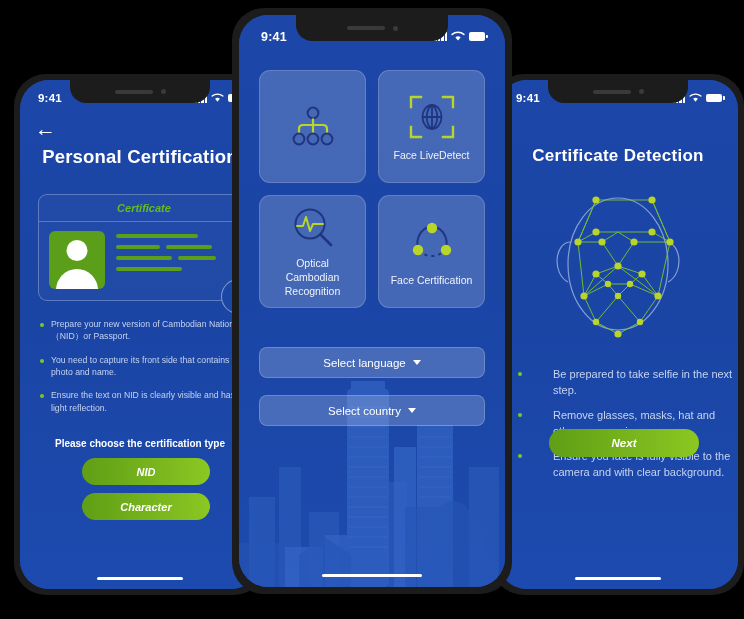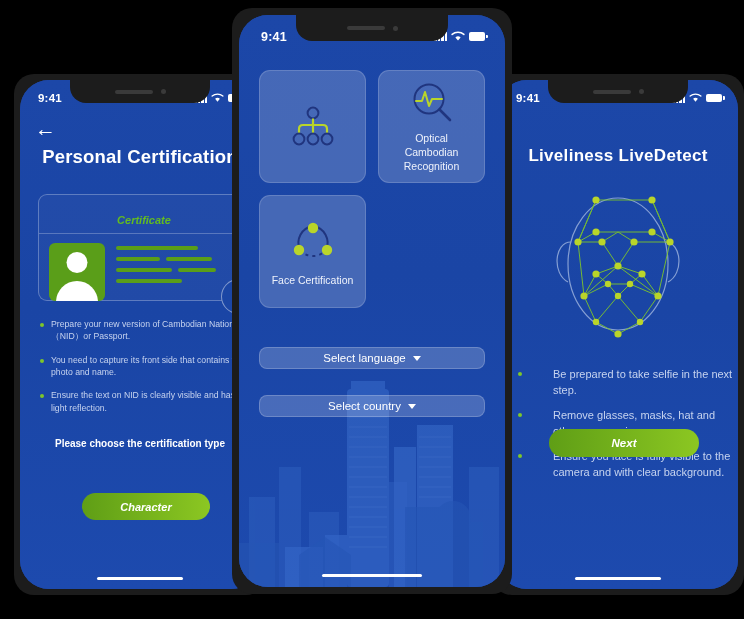--- a/index.html
+++ b/index.html
@@ -5,21 +5,21 @@
   * { box-sizing: border-box; margin: 0; padding: 0; }
   html, body {
     width: 744px; height: 619px;
     background: #000000;
     font-family: "Liberation Sans", sans-serif;
     overflow: hidden;
   }
   .stage { position: relative; width: 744px; height: 619px; background: #000; }
 
   
-  .phone { position: absolute; border-radius: 20px; background: #1c1c1c; }
+  .phone { position: absolute; border-radius: 32px; background: #1c1c1c; }
   .phone.left   { left: 14px;  top: 74px;  width: 252px; height: 521px; z-index: 1; }
   .phone.right  { left: 492px; top: 74px;  width: 252px; height: 521px; z-index: 1; }
   .phone.middle { left: 232px; top: 8px;   width: 280px; height: 586px; z-index: 5; }
 
   .screen {
     position: absolute; inset: 6px; border-radius: 29px; overflow: hidden;
     background: #1b46a5;
   }
   .phone.middle .screen { inset: 7px; border-radius: 29px; }
 
@@ -74,21 +74,20 @@
   }
   .cert-card {
     position:absolute; left:18px; top:114px; width:212px; height:107px;
     border:1px solid rgba(255,255,255,.28); border-radius:9px; z-index:12;
     background: rgba(255,255,255,.03);
   }
   .cert-title {
     height:27px; display:flex; align-items:center; justify-content:center;
     color:#63bb21; font-style:italic; font-weight:bold; font-size:11px;
     border-bottom:1px solid rgba(255,255,255,.25);
-    margin-top:12px;
   }
   .cert-body { display:flex; padding:9px 10px; gap:11px; }
   .cert-photo {
     width:56px; height:58px; border-radius:6px; background:#5a9e19;
     position:relative; overflow:hidden; flex:0 0 auto;
   }
   .cert-photo .head {
     position:absolute; left:50%; top:9px; transform:translateX(-50%);
     width:21px; height:21px; border-radius:50%; background:#fff;
   }
@@ -133,21 +132,21 @@
   }
   .card {
     background: rgba(255,255,255,.19); border:1px solid rgba(255,255,255,.16);
     border-radius:11px; height:113px; display:flex; flex-direction:column;
     align-items:center; justify-content:center; padding:8px; cursor:pointer;
   }
   .card .ico { height:52px; display:flex; align-items:center; justify-content:center; }
   .card .lbl { color:#eef2fb; font-size:10.5px; text-align:center; line-height:1.32; margin-top:6px; }
 
   .select-box {
-    position:absolute; left:20px; right:20px; height:22px; z-index:12;
+    position:absolute; left:20px; right:20px; height:31px; z-index:12;
     background: rgba(255,255,255,.2); border:1px solid rgba(255,255,255,.2);
     border-radius:8px; display:flex; align-items:center; justify-content:center; gap:7px;
     color:#fff; font-size:11.5px; cursor:pointer;
   }
   .select-lang { top:332px; }
   .select-ctry { top:380px; }
   .caret { width:0;height:0;border-left:4px solid transparent;border-right:4px solid transparent;
            border-top:5px solid #fff; }
 
   
@@ -235,20 +234,21 @@
           <span class="dot"></span>
           <span class="txt">You need to capture its front side that contains your photo and name.</span>
         </div>
         <div class="bullet">
           <span class="dot"></span>
           <span class="txt">Ensure the text on NID is clearly visible and has no light reflection.</span>
         </div>
       </div>
 
       <div class="choose-label">Please choose the certification type</div>
+      <button class="btn-green nid-btn">NID</button>
       <button class="btn-green passport-btn">Character</button>
 
       <div class="home-ind"></div>
     </div>
   </div>
 
   <div class="phone right">
     <div class="screen">
       <div class="screen-bg"></div>
 
@@ -266,21 +266,21 @@
             <path d="M1.1 3.4 A9 9 0 0 1 12.9 3.4" stroke="#fff" stroke-width="1.5" fill="none" stroke-linecap="round"></path>
           </svg>
           <span class="batt"></span>
         </span>
       </div>
       <div class="notch">
         <span class="speaker"></span>
         <span class="cam"></span>
       </div>
 
-      <div class="r-title">Liveliness  LiveDetect</div>
+      <div class="r-title">Certificate  Detection</div>
 
       <div class="face-mesh">
         <svg width="176" height="170" viewBox="0 0 176 170">
           <g stroke="#a9bde3" stroke-width="1.2" fill="none" opacity=".75">
             <ellipse cx="88" cy="80" rx="50" ry="66"></ellipse>
             <path d="M41 58 C24 58 22 90 38 98"></path>
             <path d="M135 58 C152 58 154 90 138 98"></path>
           </g>
           <g stroke="#7ec62a" stroke-width="1" fill="none" opacity=".9">
             <path d="M66 16 L122 16 L140 58 L122 48 L66 48 L48 58 Z"></path>
@@ -405,20 +405,40 @@
               <path d="M24 13.4 V20" stroke="#b9d52a" stroke-width="2.2" fill="none"></path>
               <path d="M10 28 V24 Q10 20 14 20 H34 Q38 20 38 24 V28" stroke="#b9d52a" stroke-width="2.2" fill="none"></path>
               <path d="M24 20 V28" stroke="#b9d52a" stroke-width="2.2" fill="none"></path>
               <circle cx="10" cy="34" r="5.4" stroke="#20357f" stroke-width="2" fill="none"></circle>
               <circle cx="24" cy="34" r="5.4" stroke="#20357f" stroke-width="2" fill="none"></circle>
               <circle cx="38" cy="34" r="5.4" stroke="#20357f" stroke-width="2" fill="none"></circle>
             </svg>
           </span>
         </div>
 
+        <div class="card">
+          <span class="ico">
+            <svg width="48" height="46" viewBox="0 0 48 46">
+              <g stroke="#b9d52a" stroke-width="2.4" fill="none" stroke-linecap="square">
+                <path d="M3 13 V3 H13"></path>
+                  <path d="M35 3 H45 V13"></path>
+                <path d="M45 33 V43 H35"></path>
+                  <path d="M13 43 H3 V33"></path>
+              </g>
+              <g stroke="#20357f" stroke-width="1.8" fill="none">
+                <ellipse cx="24" cy="23" rx="9.5" ry="12"></ellipse>
+                <path d="M24 11 V35"></path>
+                <path d="M14.5 23 H33.5"></path>
+                <path d="M24 11 C17 16 17 30 24 35"></path>
+                <path d="M24 11 C31 16 31 30 24 35"></path>
+              </g>
+            </svg>
+          </span>
+          <span class="lbl">Face LiveDetect</span>
+        </div>
 
         <div class="card">
           <span class="ico">
             <svg width="48" height="46" viewBox="0 0 48 46">
               <circle cx="21" cy="19" r="14.5" stroke="#20357f" stroke-width="2" fill="none"></circle>
               <path d="M31.5 29.5 L42 40" stroke="#20357f" stroke-width="2.6" stroke-linecap="round" fill="none"></path>
               <path d="M8 21 H14 L17 12 L21 26 L24 19 L34 19" stroke="#b9d52a" stroke-width="2" fill="none" stroke-linejoin="round" stroke-linecap="round"></path>
             </svg>
           </span>
           <span class="lbl">Optical Cambodian Recognition</span>

